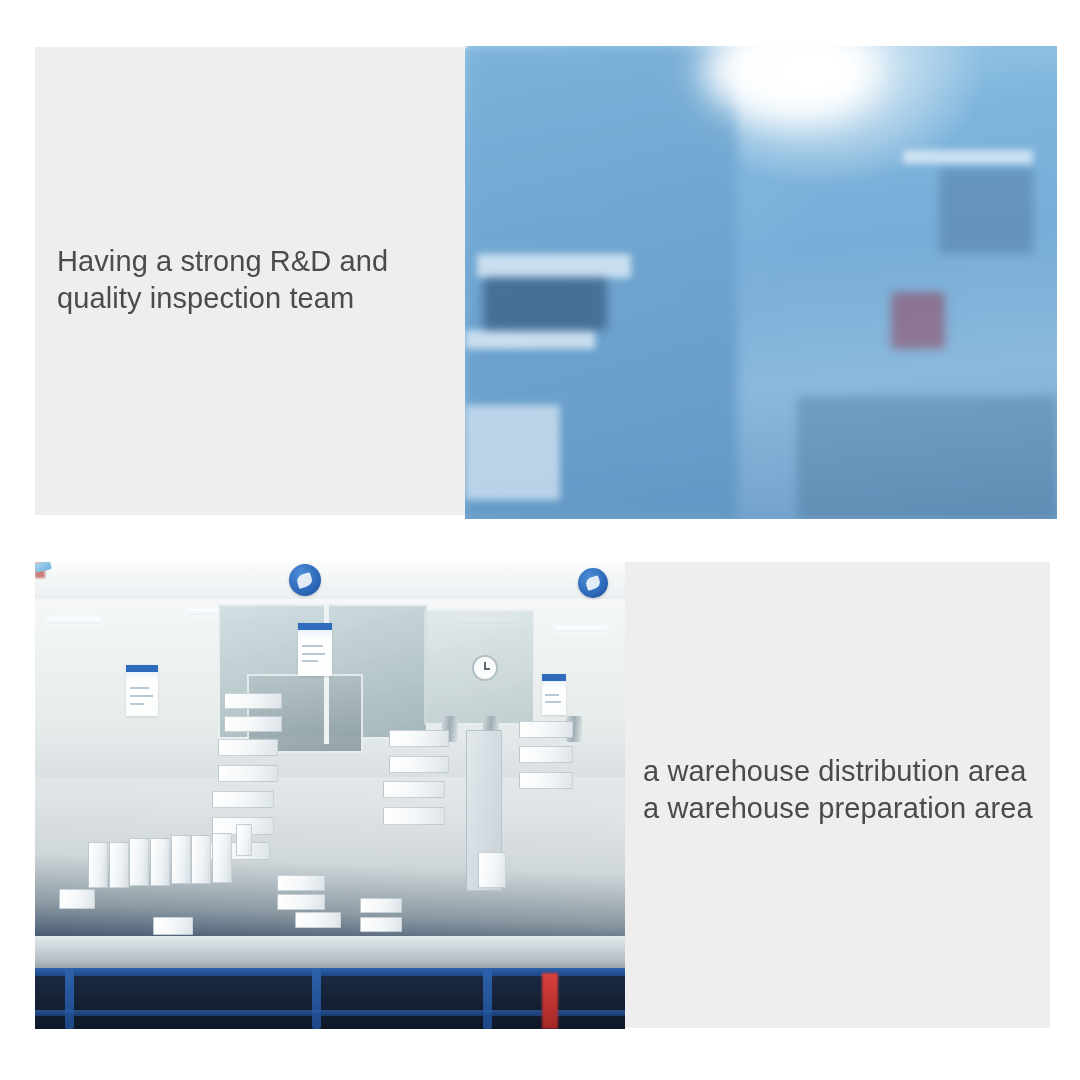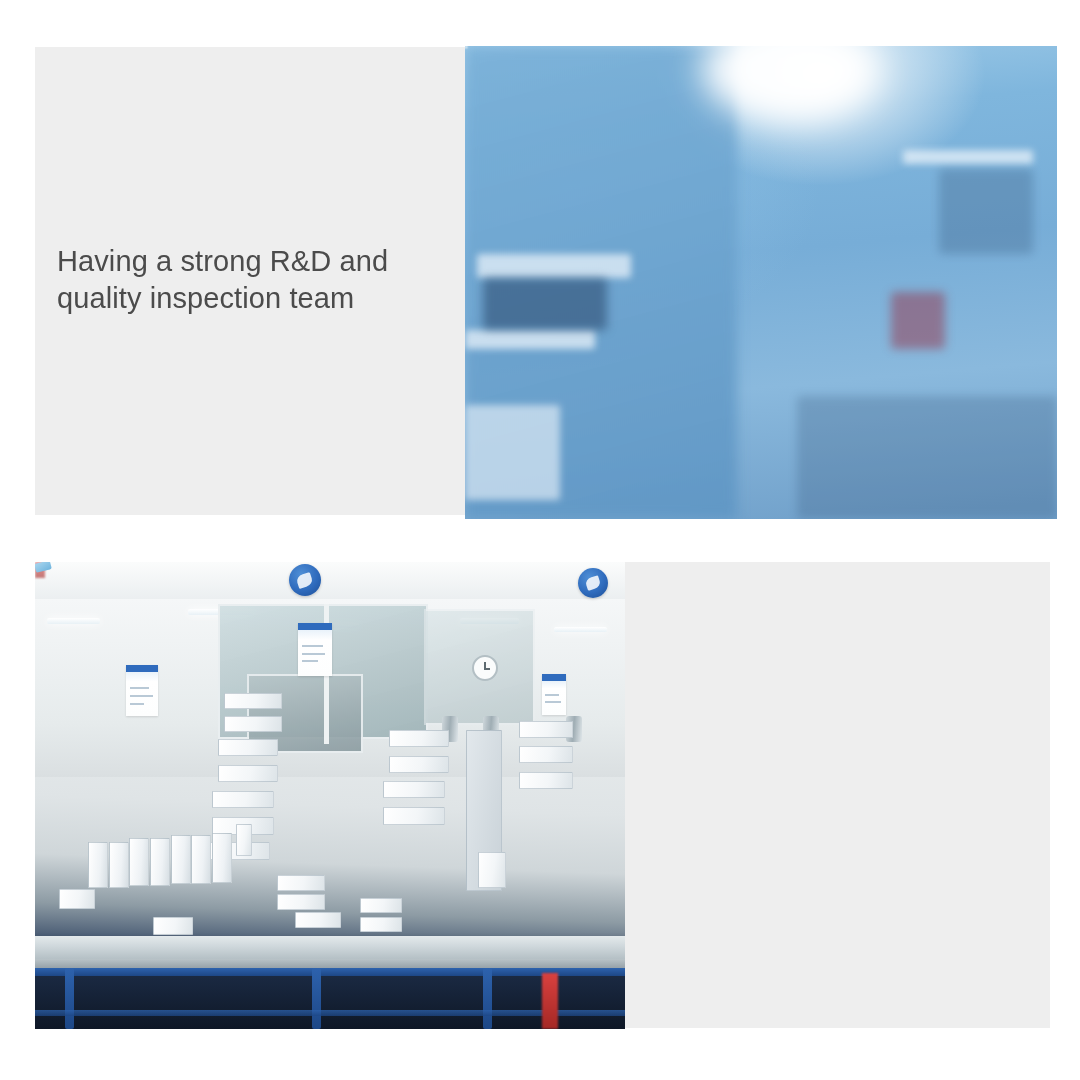--- a/index.html
+++ b/index.html
@@ -303,14 +303,16 @@
       <div class="mask-white" style="left:85%;top:47%;width:9%;height:9%;"></div>
       <div class="arm soft" style="left:79%;top:62%;width:16%;height:12%;transform:rotate(-6deg);"></div>
       <div class="skin soft" style="left:77%;top:66%;width:8%;height:7%;"></div>
       <div class="tape-blue" style="left:75%;top:62%;width:16px;height:9px;transform:rotate(-14deg);"></div>
       <div class="red-stripe" style="left:90%;top:90%;width:22px;height:10%;"></div>
     </div>
   </div>
 
   <div class="panel" id="bot-panel"></div>
 
+  <div class="caption" id="bot-caption">a warehouse distribution area
+a warehouse preparation area</div>
 
 </div>
 
 </body></html>

